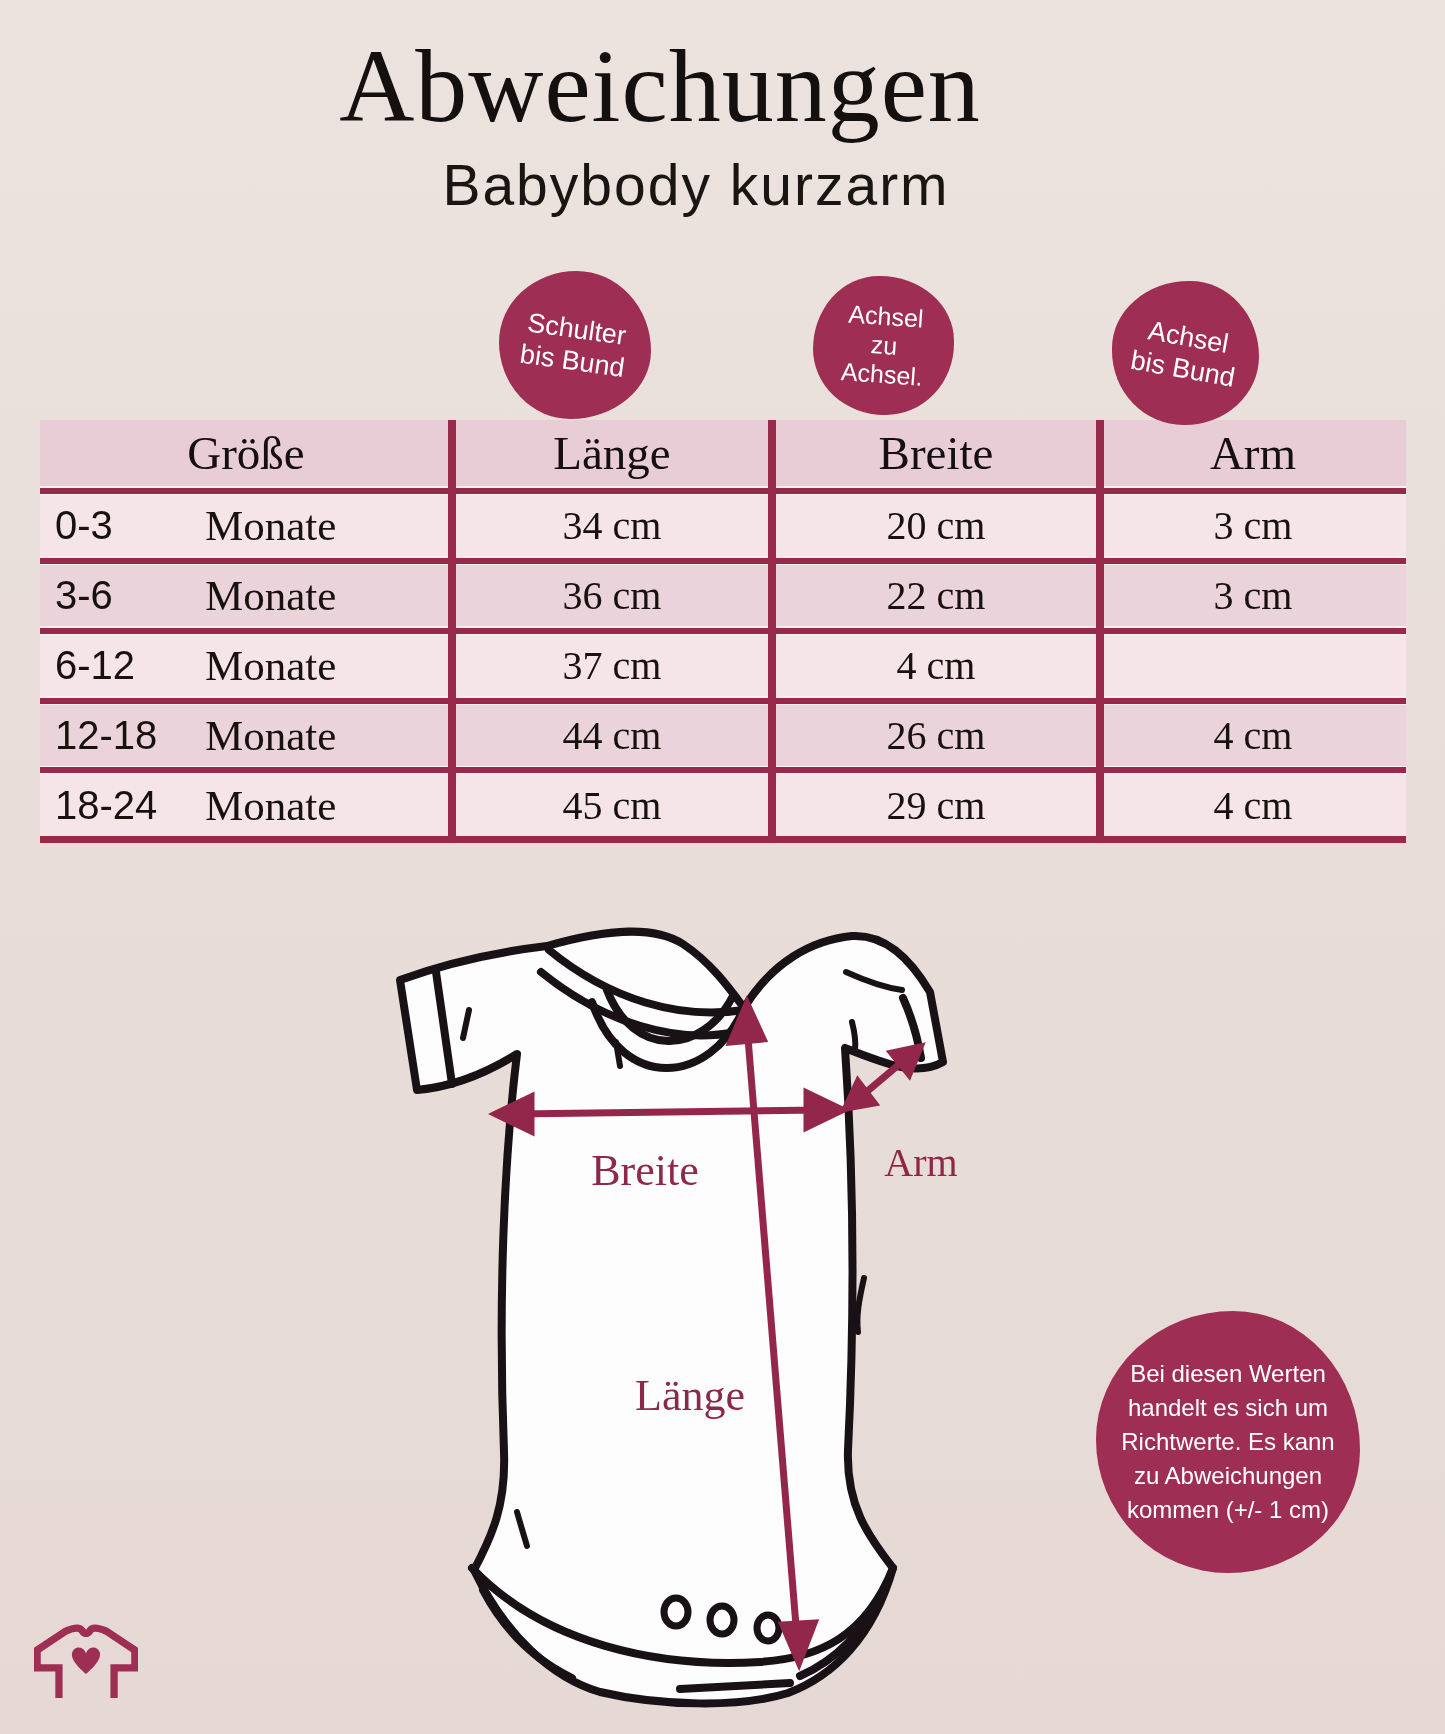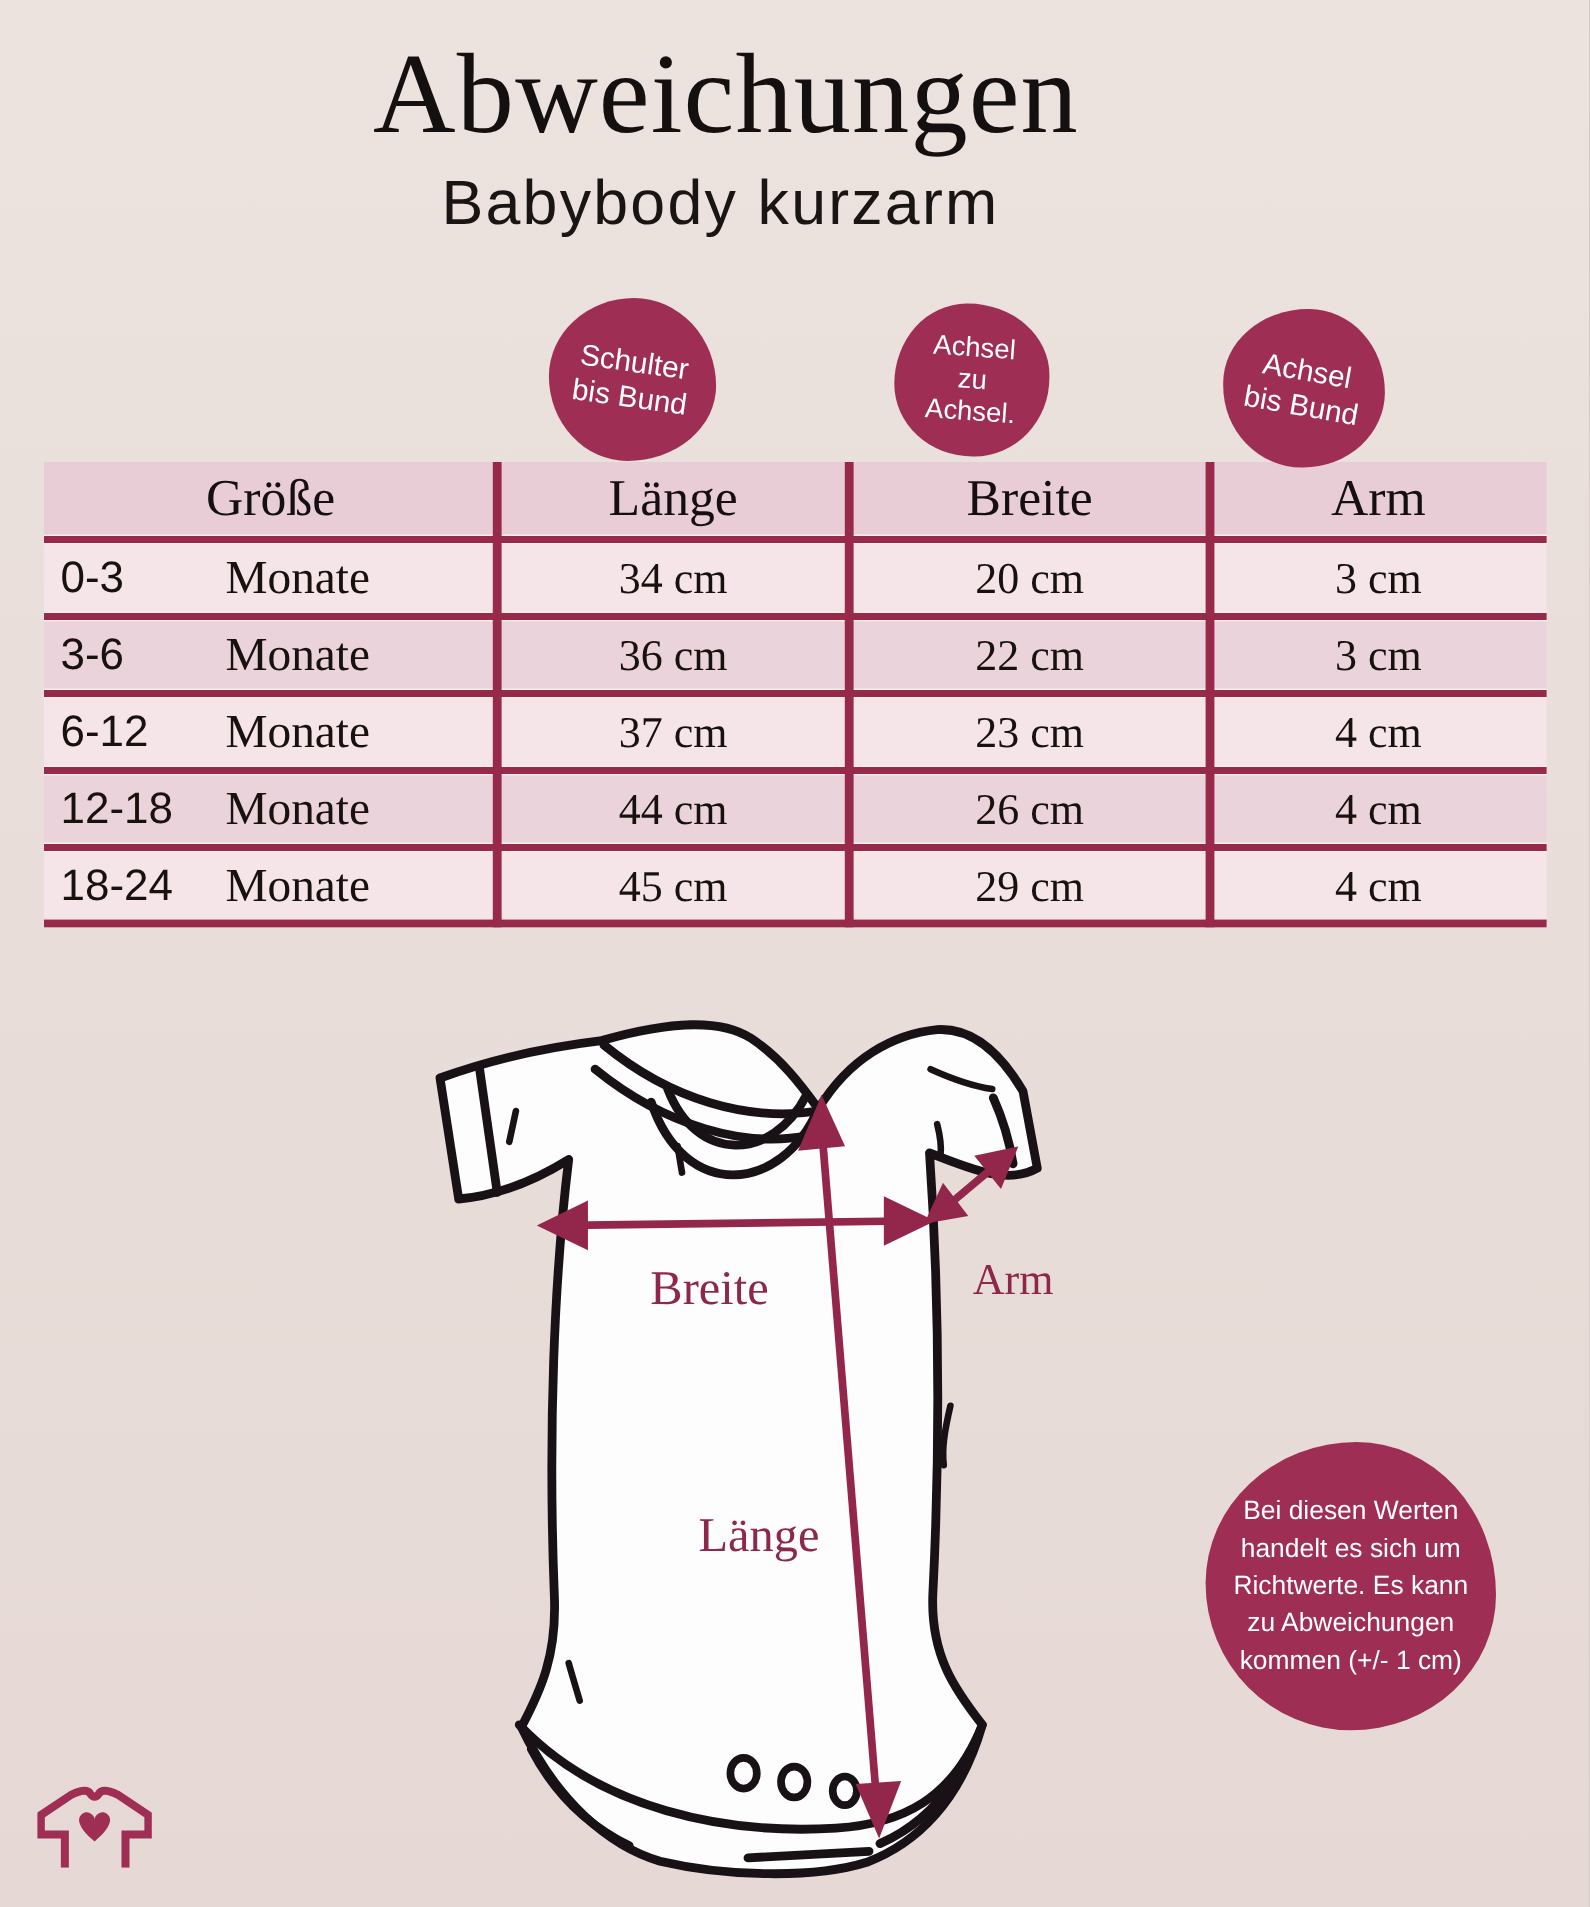--- a/index.html
+++ b/index.html
@@ -9,21 +9,21 @@
     font-family:"Liberation Sans",sans-serif;
   }
   
   .title{
     position:absolute;top:26px;left:0;width:1320px;text-align:center;
     font-family:"Liberation Serif",serif;font-size:104px;color:#14100f;
     letter-spacing:1px;
   }
   .subtitle{
     position:absolute;top:152px;left:0;width:1310px;text-align:center;
-    font-size:57px;font-weight:300;color:#191513;letter-spacing:2px;
+    font-size:57px;font-weight:300;color:#191513;letter-spacing:2px;padding-left:41px;
   }
   
   .stamp{
     position:absolute;display:flex;align-items:center;justify-content:center;
     background:#9e2e53;color:#fff;text-align:center;z-index:5;
     border-radius:51% 49% 53% 47% / 48% 54% 46% 52%;
   }
   .stamp .stamp-text{white-space:pre-line;font-weight:300;}
   .stamp.b1{left:499px;top:271px;width:152px;height:148px;}
   .stamp.b1 .stamp-text{transform:rotate(8deg);font-size:27px;line-height:1.2;}
@@ -122,21 +122,20 @@
       <div class="cell val">3 cm</div>
     </div>
     <div class="sep"></div>
 
     <div class="trow tdata light">
       <div class="cell groesse">
         <span class="range">6-12</span>
         <span class="unit">Monate</span>
       </div>
       <div class="cell val">37 cm</div>
-      <div class="cell val">23 cm</div>
       <div class="cell val">4 cm</div>
     </div>
     <div class="sep"></div>
 
     <div class="trow tdata medium">
       <div class="cell groesse">
         <span class="range">12-18</span>
         <span class="unit">Monate</span>
       </div>
       <div class="cell val">44 cm</div>

